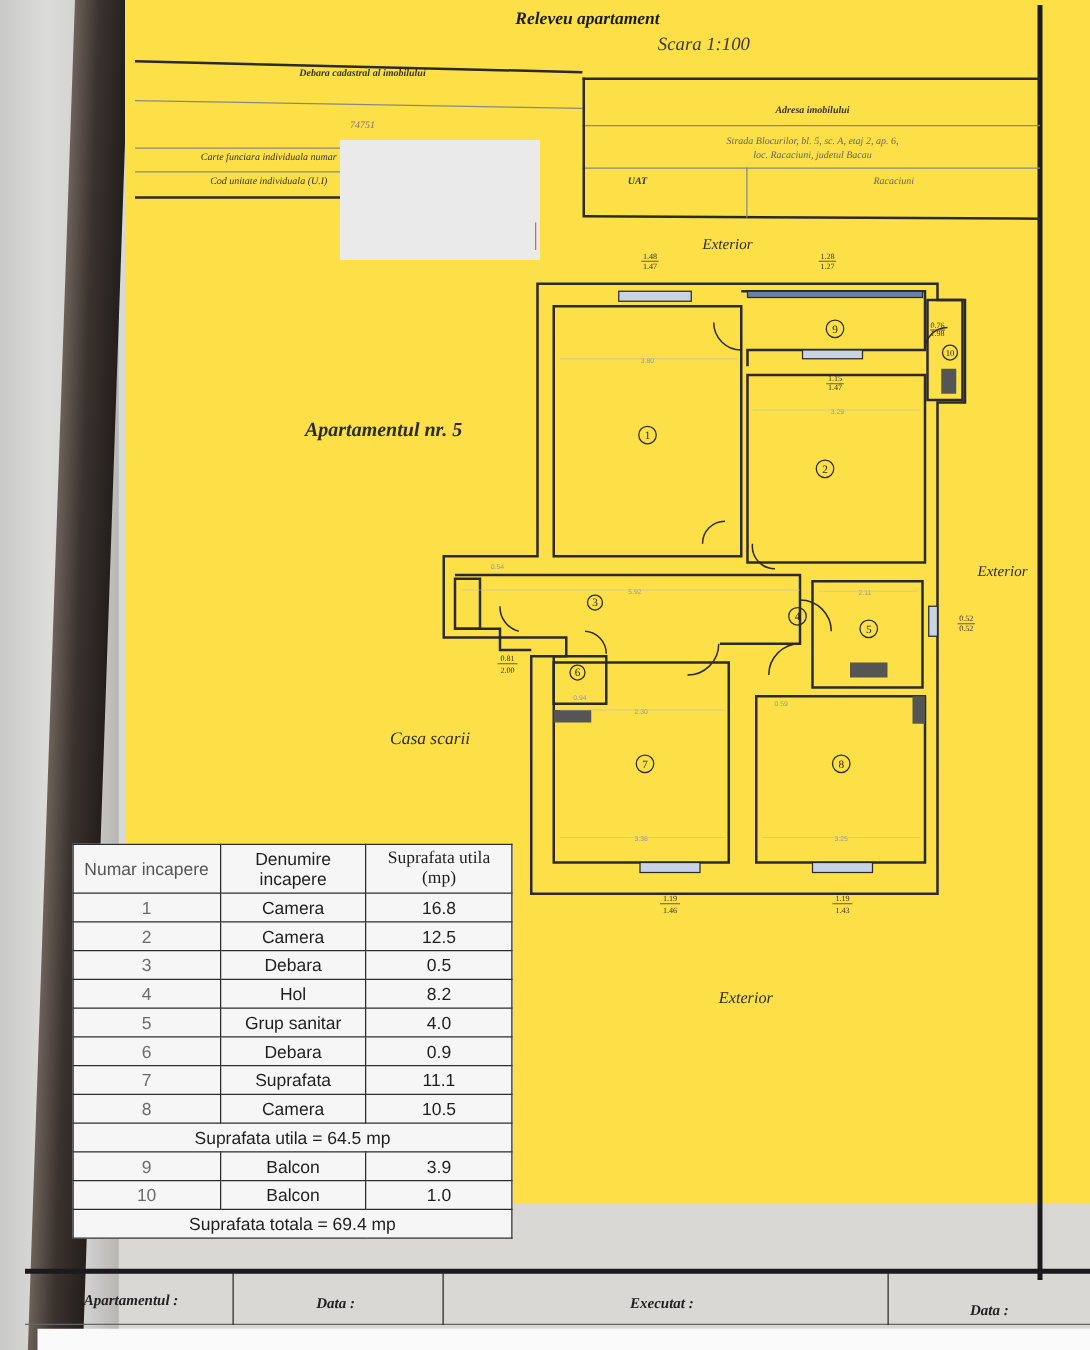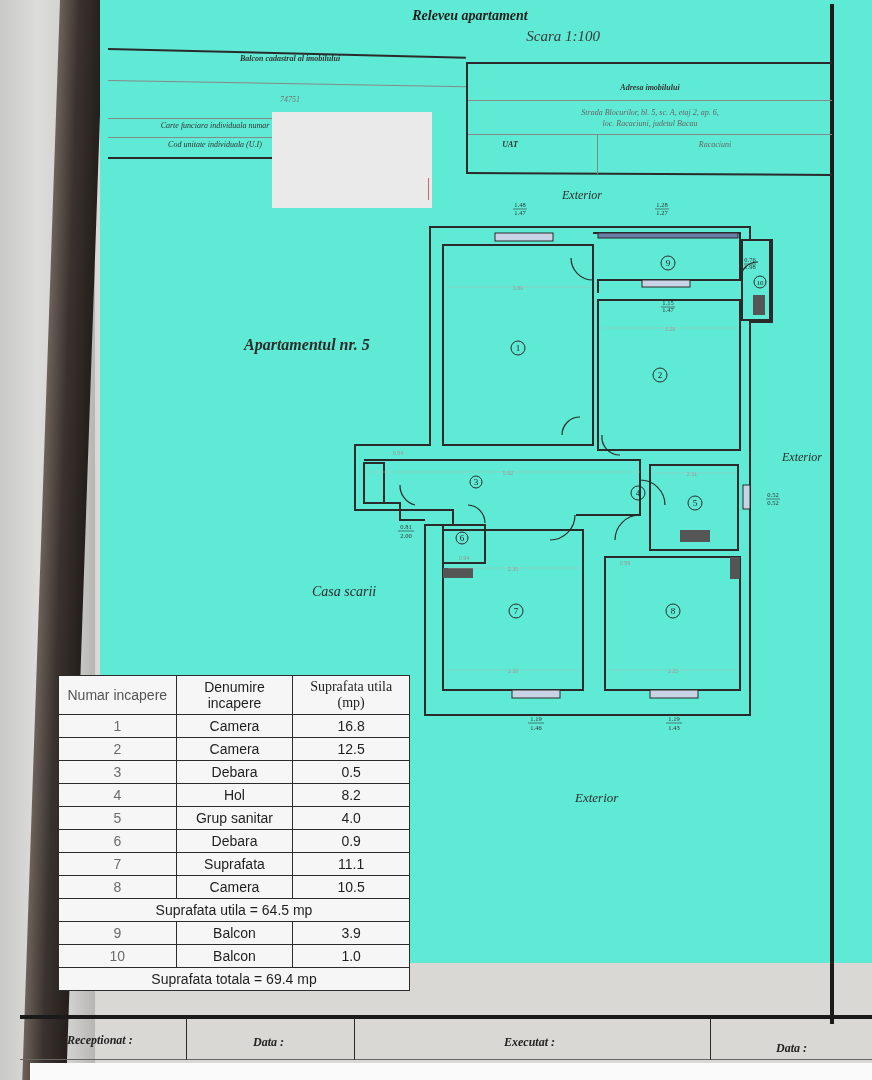--- a/index.html
+++ b/index.html
@@ -12,21 +12,21 @@
     position: absolute; left: 0; top: 0; width: 95px; height: 1080px;
     background: linear-gradient(90deg, #c9c9c7 0%, #dcdcda 40%, #cfcfcd 75%, #b7b6b3 100%);
   }
   .binding {
     position: absolute; left: 60px; top: 0; width: 44px; height: 1080px;
     background: linear-gradient(90deg, #6d625b 0%, #3a322e 45%, #241f1c 100%);
     transform: skewX(-2deg); transform-origin: top left;
   }
   .page {
     position: absolute; left: 100px; top: 0; width: 772px; height: 963px;
-    background: #5eead4;
+    background: #fde047;
   }
   .frame {
     position: absolute; left: 8px; top: 4px; width: 722px; height: 1020px;
     border-right: 4px solid #1b1b1b;
   }
   .title {
     position: absolute; left: 240px; top: 8px; width: 260px; text-align: center;
     font-style: italic; font-weight: bold; font-size: 14px; color: #1b1b1b;
   }
   .subtitle {
@@ -80,21 +80,21 @@
   <div class="hline" style="left:8px; top:137px; width:215px; height:1px; background:#888;"></div>
   <div class="hline" style="left:366px; top:134px; width:366px; height:1px; background:#888;"></div>
   <div class="hline" style="left:8px; top:157px; width:215px; height:2px;"></div>
   <div class="hline" style="left:366px; top:172px; width:366px; height:2px; transform:rotate(0.3deg); transform-origin:left;"></div>
   <div class="vline" style="left:366px; top:62px; width:1.5px; height:110px;"></div>
   <div class="vline" style="left:497px; top:134px; width:1px; height:40px; background:#888;"></div>
 
   <div class="redact" style="left:172px; top:112px; width:160px; height:96px;"></div>
   <div style="position:absolute; left:328px; top:178px; width:1px; height:22px; background:#d9606b;"></div>
 
-  <div class="hdr-text hdr-bold" style="left:30px; top:54px; width:320px;">Balcon cadastral al imobilului</div>
+  <div class="hdr-text hdr-bold" style="left:30px; top:54px; width:320px;">Debara cadastral al imobilului</div>
   <div class="hdr-text" style="left:30px; top:95px; width:320px; color:#777;">74751</div>
   <div class="hdr-text" style="left:10px; top:121px; width:210px;">Carte funciara individuala numar</div>
   <div class="hdr-text" style="left:10px; top:140px; width:210px;">Cod unitate individuala (U.I)</div>
   <div class="hdr-text hdr-bold" style="left:370px; top:83px; width:360px;">Adresa imobilului</div>
   <div class="hdr-text" style="left:370px; top:108px; width:360px; color:#666;">Strada Blocurilor, bl. 5, sc. A, etaj 2, ap. 6,</div>
   <div class="hdr-text" style="left:370px; top:119px; width:360px; color:#666;">loc. Racaciuni, judetul Bacau</div>
   <div class="hdr-text hdr-bold" style="left:370px; top:140px; width:80px;">UAT</div>
   <div class="hdr-text" style="left:500px; top:140px; width:230px; color:#666;">Racaciuni</div>
 
   <div class="label-it" style="left:462px; top:188px; font-size:12px;">Exterior</div>
@@ -308,20 +308,20 @@
         </tr>
   </tbody>
     </table>
 
   <div class="footer-band">
     <div class="hline" style="left:-80px; top:0; width:852px; height:4px; background:#1a1a1a;"></div>
     <div class="hline" style="left:-80px; top:44px; width:852px; height:1px; background:#666;"></div>
     <div class="vline" style="left:86px; top:3px; width:1px; height:42px;"></div>
     <div class="vline" style="left:254px; top:3px; width:1px; height:42px;"></div>
     <div class="vline" style="left:610px; top:3px; width:1px; height:42px;"></div>
-    <div class="footer-label" style="left:-33px; top:18px;">Receptionat :</div>
+    <div class="footer-label" style="left:-33px; top:18px;">Apartamentul :</div>
     <div class="footer-label" style="left:153px; top:20px;">Data :</div>
     <div class="footer-label" style="left:404px; top:20px;">Executat :</div>
     <div class="footer-label" style="left:676px; top:26px;">Data :</div>
   </div>
 </div>
 
 <div class="bottom-white"></div>
 
 </body></html>

